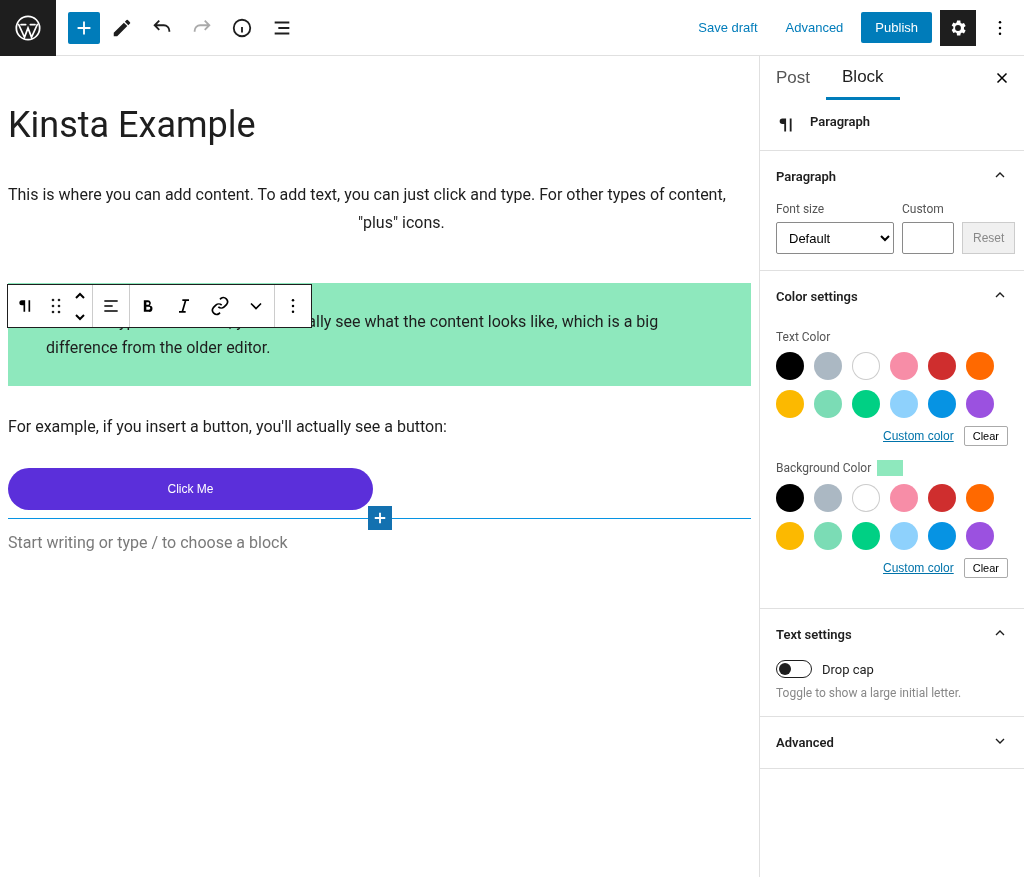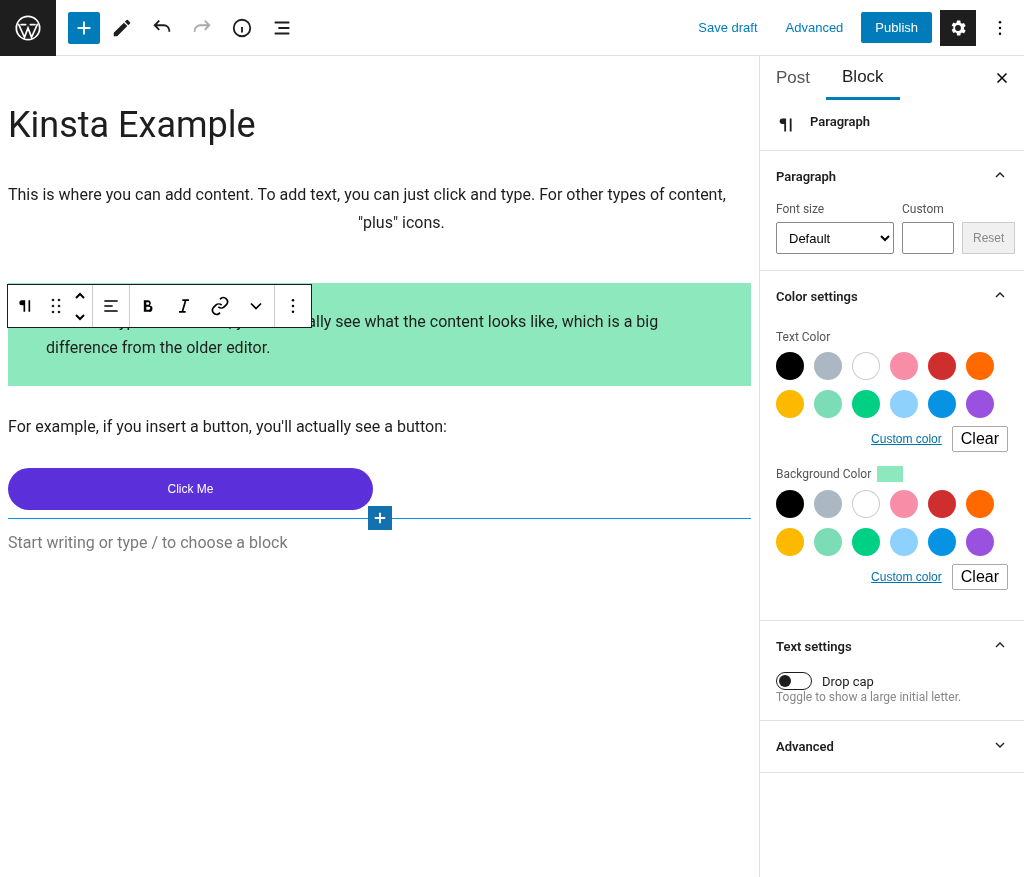--- a/index.html
+++ b/index.html
@@ -73,24 +73,24 @@
 .num-input { width: 52px; }
 .reset-btn { height: 32px; padding: 0 10px; background: #f0f0f0; border: 1px solid #ccc; color: #888; cursor: default; font-size: 12px; }
 
 .color-label { font-size: 12px; color: #555; margin: 8px 0 8px 0; }
 .color-label.bg { display: flex; align-items: center; gap: 6px; }
 .swatch-row { display: flex; flex-wrap: wrap; gap: 10px; margin-bottom: 8px; }
 .swatch { width: 28px; height: 28px; border-radius: 50%; border: none; cursor: pointer; }
 .swatch.white { box-shadow: inset 0 0 0 1px #ccc; }
 .color-actions { display: flex; justify-content: flex-end; align-items: center; gap: 10px; margin: 4px 0 14px 0; }
 .custom-link { color: #0073aa; text-decoration: underline; font-size: 12px; background: none; border: none; cursor: pointer; }
-.clear-btn { border: 1px solid #aaa; background: #fff; padding: 3px 8px; font-size: 16px; cursor: pointer; border-radius: 2px; }
+.clear-btn { border: 1px solid #aaa; background: #fff; padding: 3px 8px; font-size: 11px; cursor: pointer; border-radius: 2px; }
 .bg-swatch-sel { width: 26px; height: 16px; background: #8ee8bd; display: inline-block; }
 
-.toggle-row { display: flex; align-items: center; gap: 10px; }
+.toggle-row { display: flex; align-items: center; gap: 10px; margin-bottom: 8px; }
 .toggle { width: 36px; height: 18px; border: 1px solid #1e1e1e; border-radius: 10px; position: relative; cursor: pointer; background: #fff; }
 .toggle-knob { width: 12px; height: 12px; background: #1e1e1e; border-radius: 50%; position: absolute; top: 2px; left: 2px; }
 .toggle-help { font-size: 12px; color: #888; }
 
 .chev svg { width: 16px; height: 16px; }
 </style>
 </head>
 <body>
 
 <div class="app">

